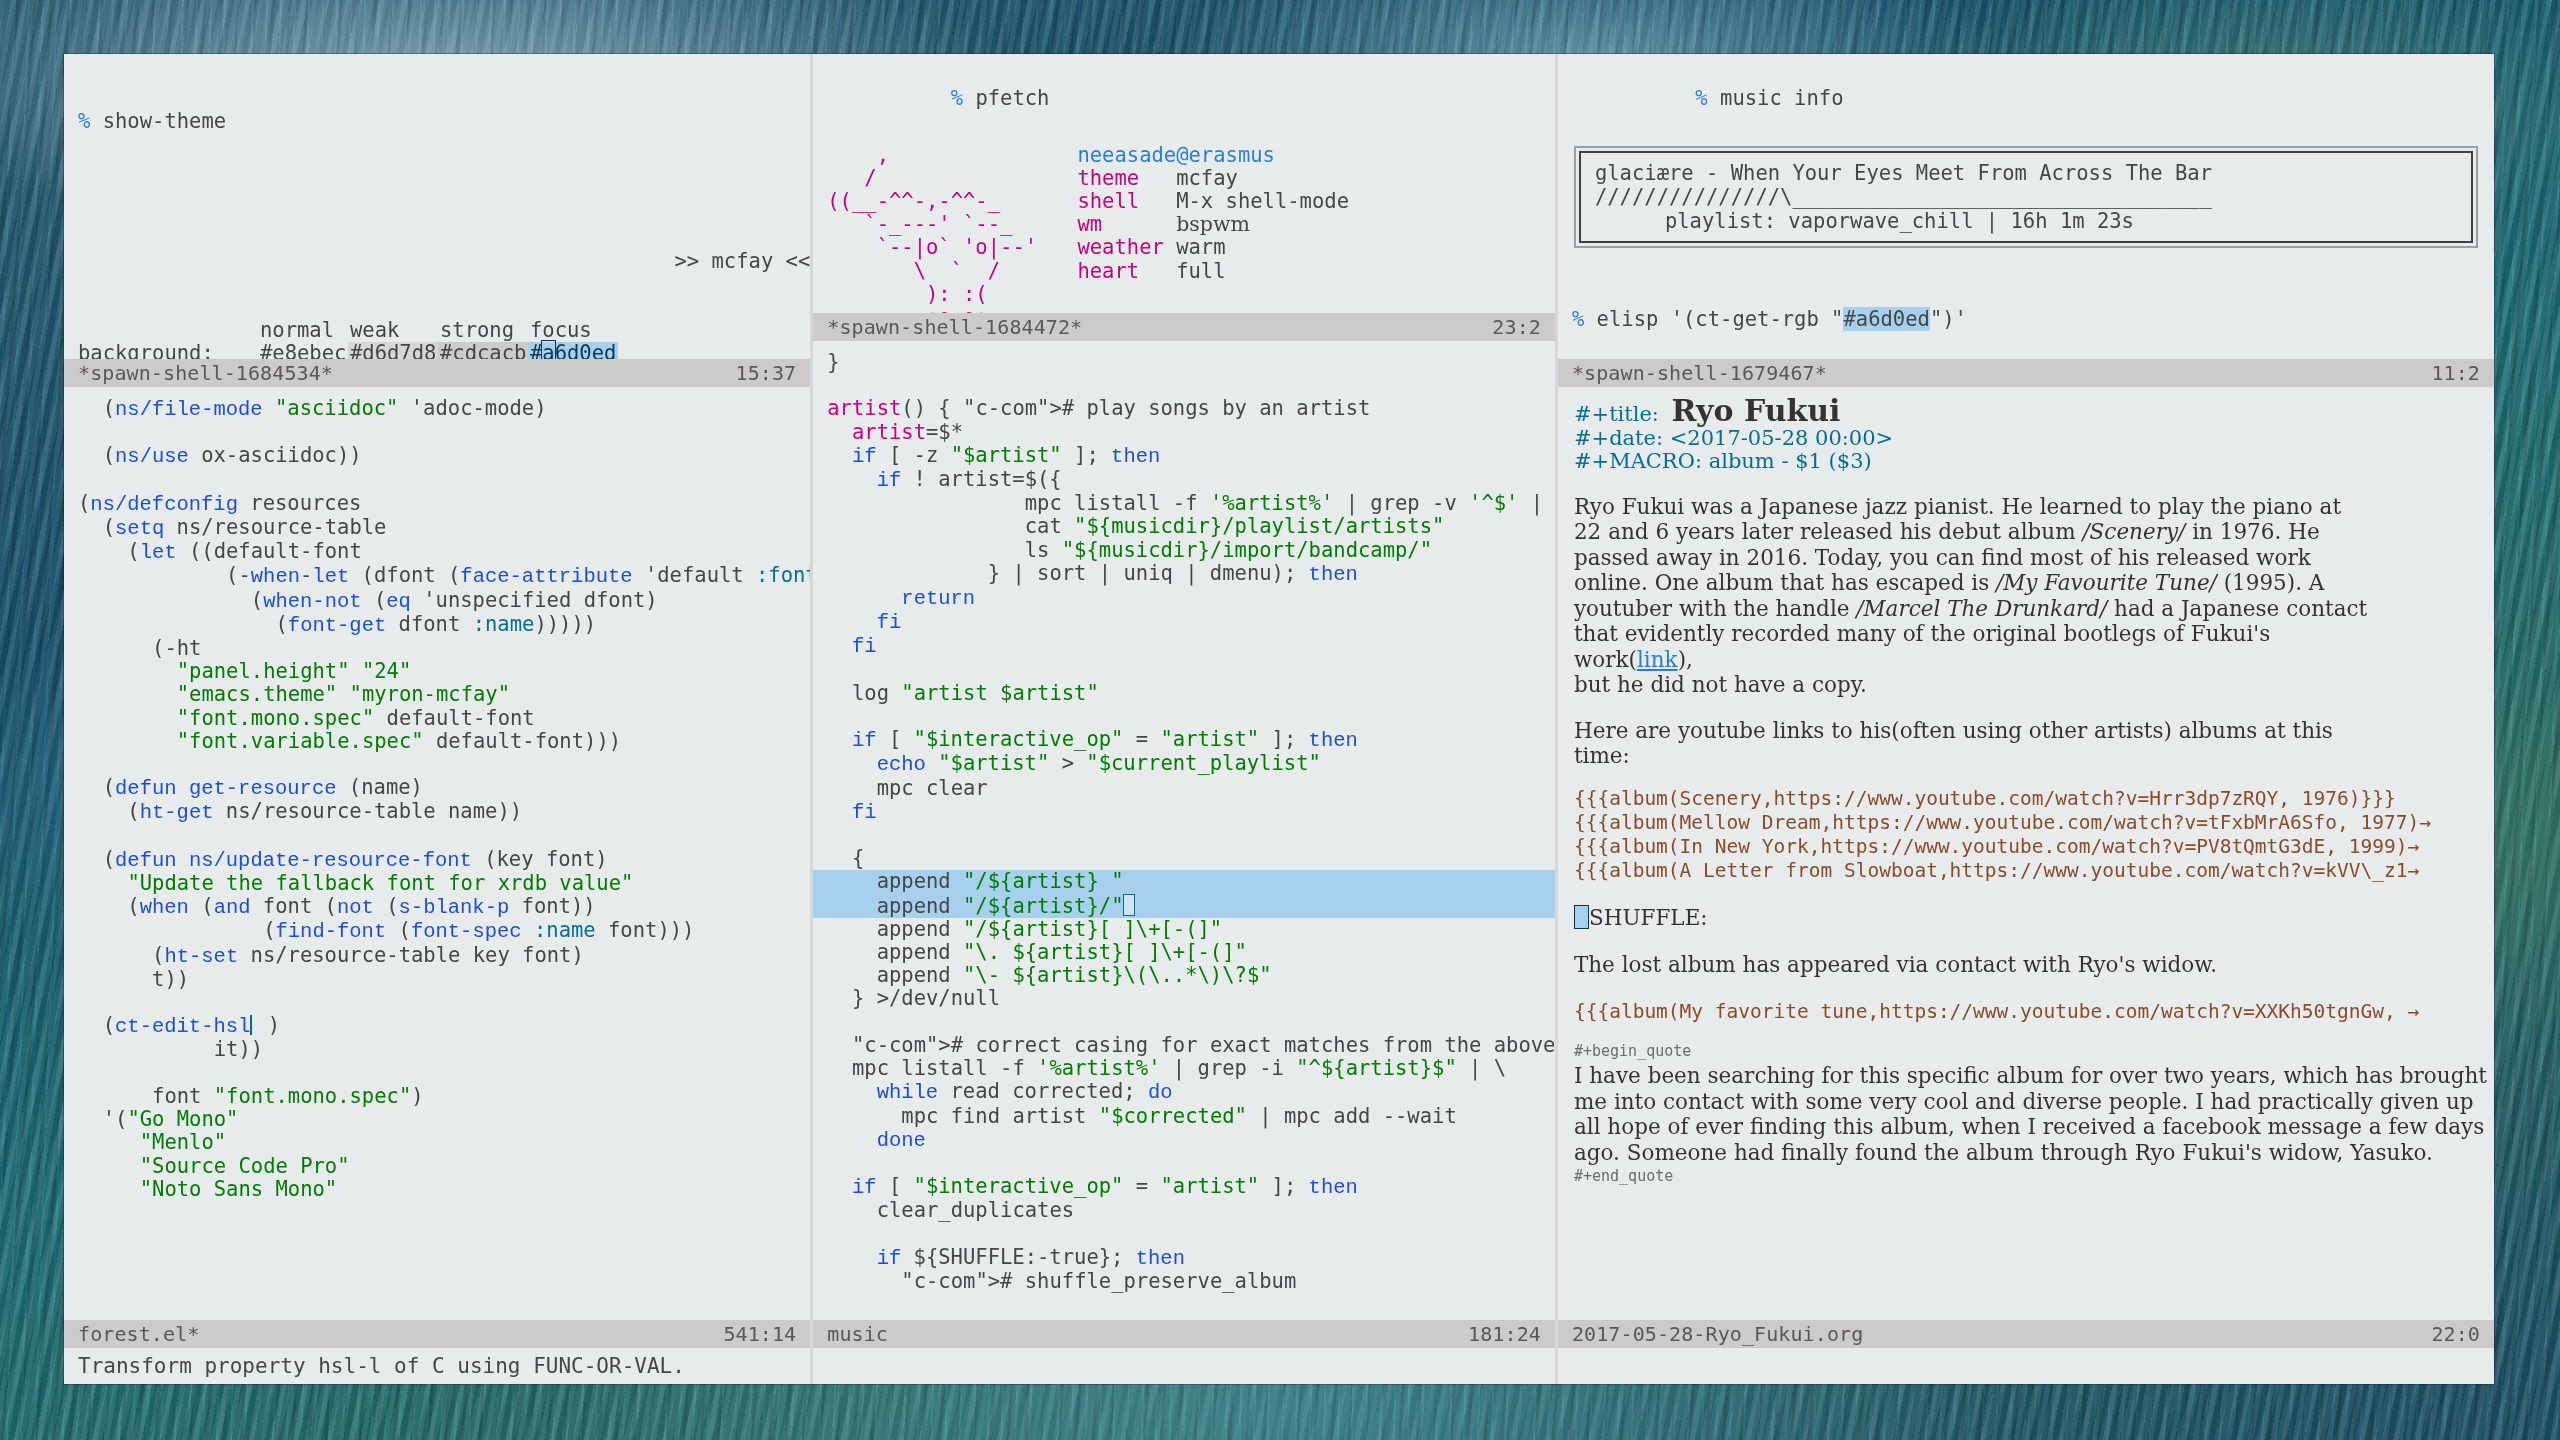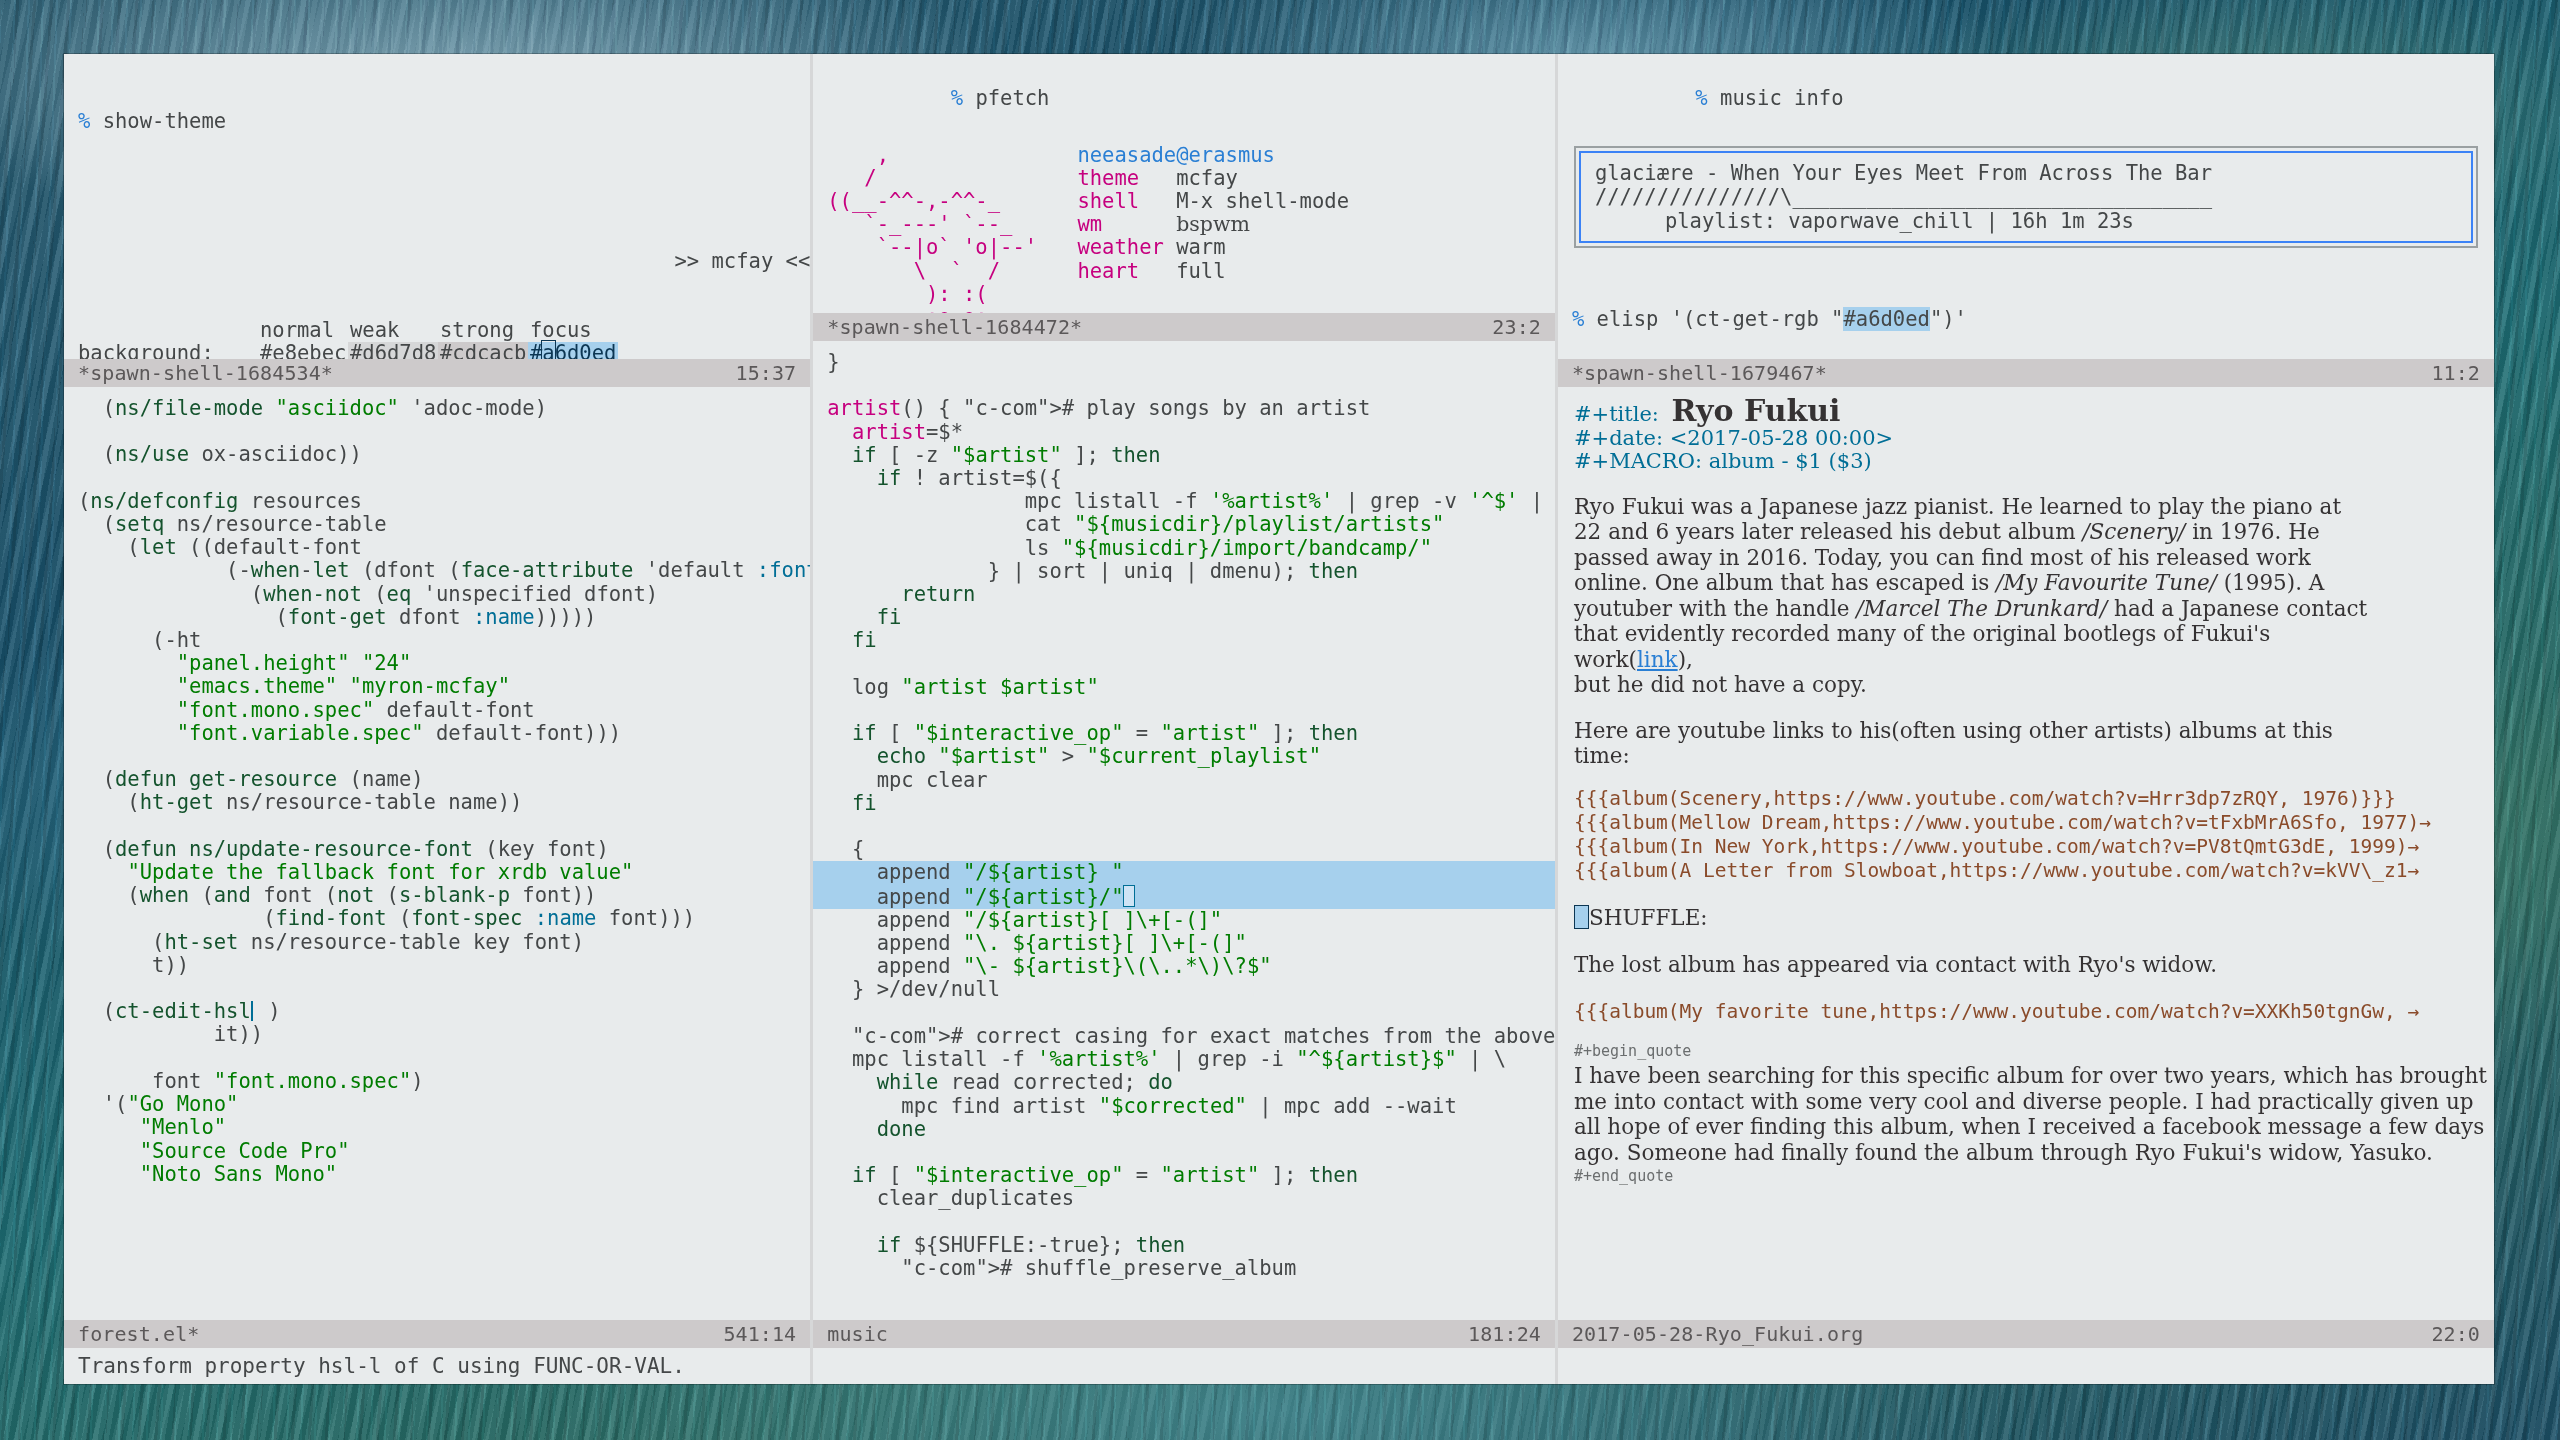--- a/index.html
+++ b/index.html
@@ -62,21 +62,21 @@
   }
 
   .code{
     font-family:"DejaVu Sans Mono","Liberation Mono",monospace;
     font-size:20.5px;line-height:23.2px;white-space:pre;
     padding:10px 0 0 14px;
   }
 
   
   .c-prompt{color:#2a7fd4;}
-  .c-kw{color:#14532d;}
+  .c-kw{color:#1d4ed8;font-family:Liberation Mono, monospace;}
   .c-fn{color:#c6007f;}
   .c-str{color:#007c00;}
   .c-cyan{color:#006e96;}
   .hl-region{background:#a6d0ed;}
   .cursor{display:inline-block;width:10px;height:20px;border:1.5px solid #006e96;
           vertical-align:-3px;background:transparent;}
   .cursor.box{background:#a6d0ed;border-color:#0c3653;}
 
   
   .theme-table{font-size:20.5px;line-height:23.2px;}
@@ -85,21 +85,21 @@
   .tt-cell{width:88px;text-align:left;padding-left:2px;white-space:pre;}
   .tt-head{color:#444748;}
   .tt-hdrow{display:flex;height:23.2px;}
   .tt-hdrow .tt-label{width:180px;}
   .tt-hdrow .tt-cell{color:#444748;}
 
   
   .musicbox{
     margin:12px 16px 0 16px;border:2px solid #9aa0a2;padding:3px;background:#e8ebec;
   }
-  .musicbox-in{border:2px solid #3b82f6;padding:8px 14px;font-size:20.5px;line-height:24px;}
+  .musicbox-in{border:2px solid #404040;padding:8px 14px;font-size:20.5px;line-height:24px;}
 
   
   .org{padding:12px 0 0 16px;font-size:21px;line-height:23.6px;}
   .org-title{font-family:"DejaVu Serif","Liberation Serif",serif;font-weight:bold;font-size:30px;color:#353233;text-align:center;}
   .org-meta{color:#006e96;font-family:"DejaVu Serif","Liberation Serif",serif;font-size:21px;}
   .org-body{font-family:"DejaVu Serif","Liberation Serif",serif;font-size:21.5px;line-height:25.5px;color:#353233;}
   .org-macro{color:#8a4b2a;font-family:"DejaVu Sans Mono","Liberation Mono",monospace;font-size:19.5px;line-height:24px;white-space:pre;}
   .org-quotekw{color:#6a6d6e;font-family:"DejaVu Sans Mono","Liberation Mono",monospace;font-size:15px;}
   .org-link{color:#2a7fd4;text-decoration:underline;}
   .trunc{color:#8a4b2a;}

